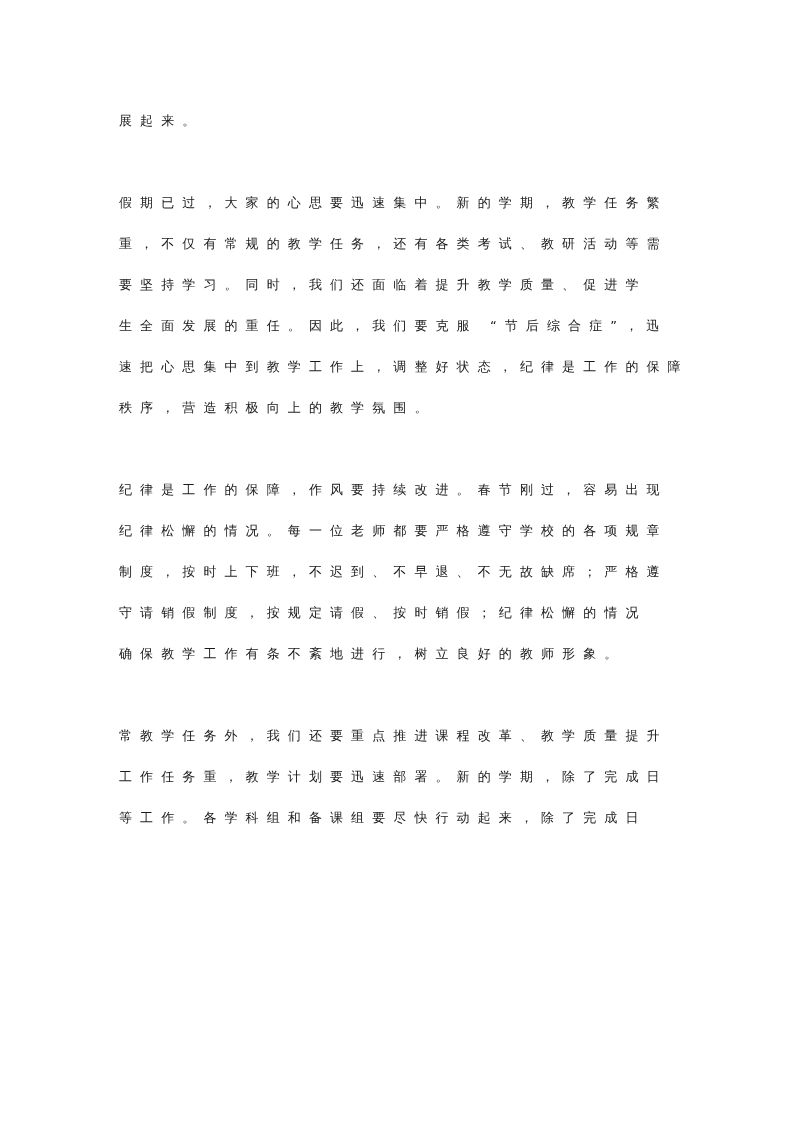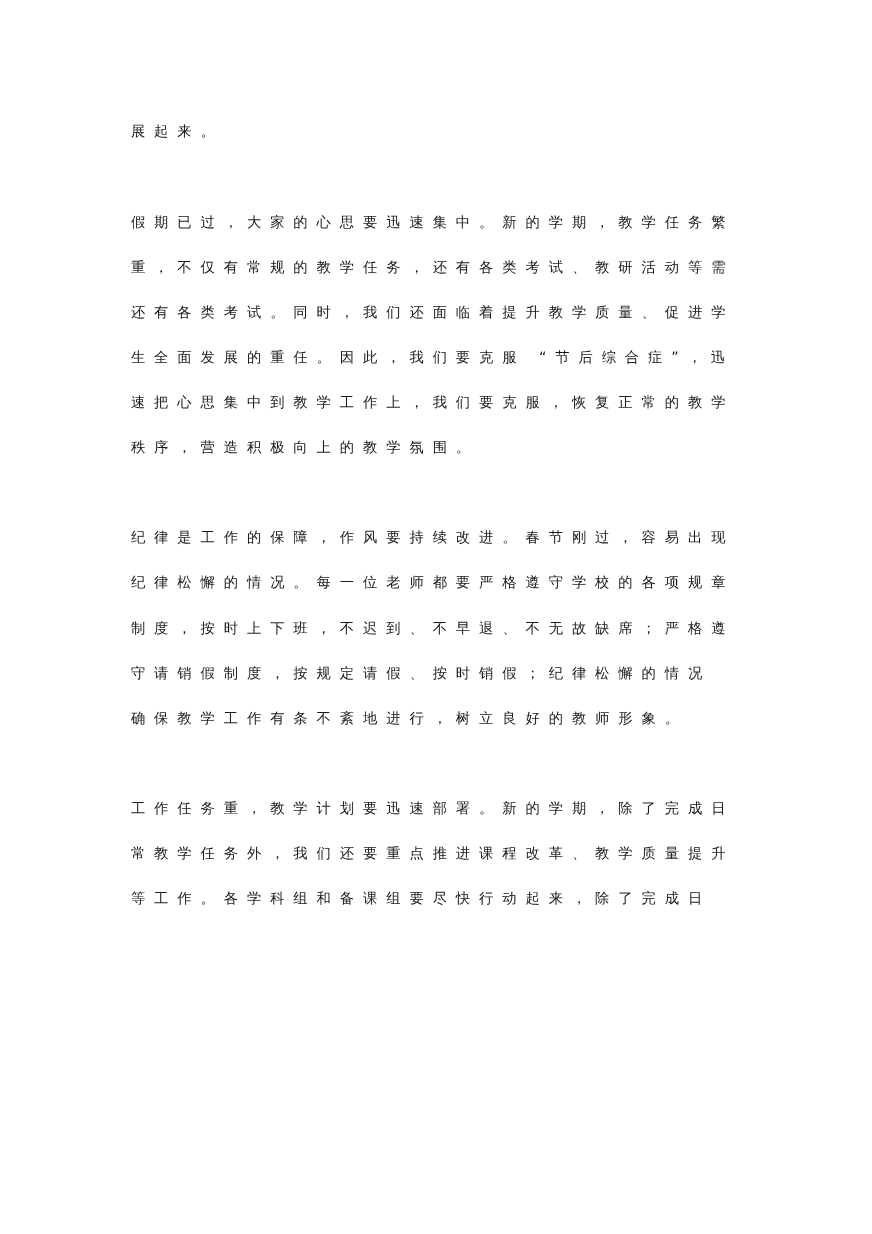--- a/index.html
+++ b/index.html
@@ -39,32 +39,32 @@
 <body>
 
 <div class="page">
   <p class="para">
     <span class="line">展起来。</span>
   </p>
 
   <p class="para">
     <span class="line">假期已过，大家的心思要迅速集中。新的学期，教学任务繁</span>
     <span class="line">重，不仅有常规的教学任务，还有各类考试、教研活动等需</span>
-    <span class="line">还有各类考试。同时，我们还面临着提升教学质量、促进学</span>
+    <span class="line">要坚持学习。同时，我们还面临着提升教学质量、促进学</span>
     <span class="line">生全面发展的重任。因此，我们要克服 “节后综合症”，迅</span>
-    <span class="line">速把心思集中到教学工作上，我们要克服，恢复正常的教学</span>
+    <span class="line">速把心思集中到教学工作上，调整好状态，纪律是工作的保障</span>
     <span class="line">秩序，营造积极向上的教学氛围。</span>
   </p>
 
   <p class="para">
     <span class="line">纪律是工作的保障，作风要持续改进。春节刚过，容易出现</span>
     <span class="line">纪律松懈的情况。每一位老师都要严格遵守学校的各项规章</span>
     <span class="line">制度，按时上下班，不迟到、不早退、不无故缺席；严格遵</span>
     <span class="line">守请销假制度，按规定请假、按时销假；纪律松懈的情况</span>
     <span class="line">确保教学工作有条不紊地进行，树立良好的教师形象。</span>
   </p>
 
   <p class="para">
+    <span class="line">常教学任务外，我们还要重点推进课程改革、教学质量提升</span>
     <span class="line">工作任务重，教学计划要迅速部署。新的学期，除了完成日</span>
-    <span class="line">常教学任务外，我们还要重点推进课程改革、教学质量提升</span>
     <span class="line">等工作。各学科组和备课组要尽快行动起来，除了完成日</span>
   </p>
 </div>
 
 </body></html>

